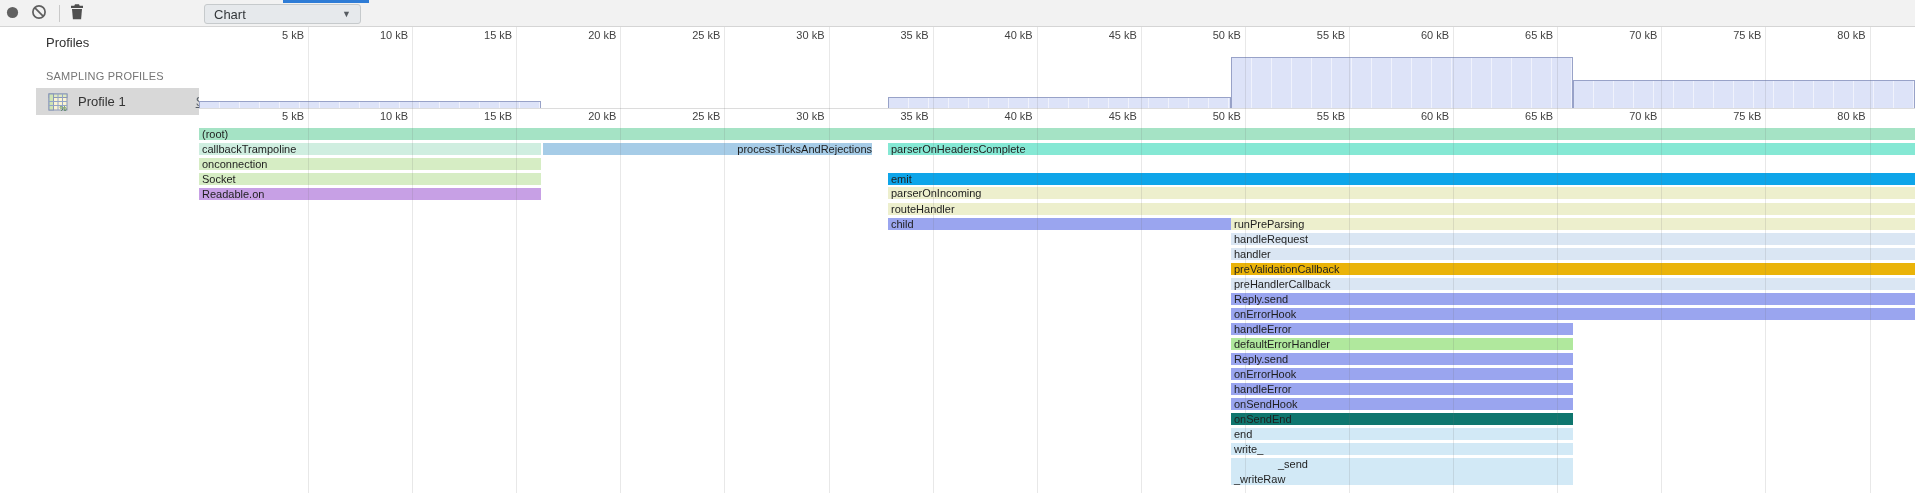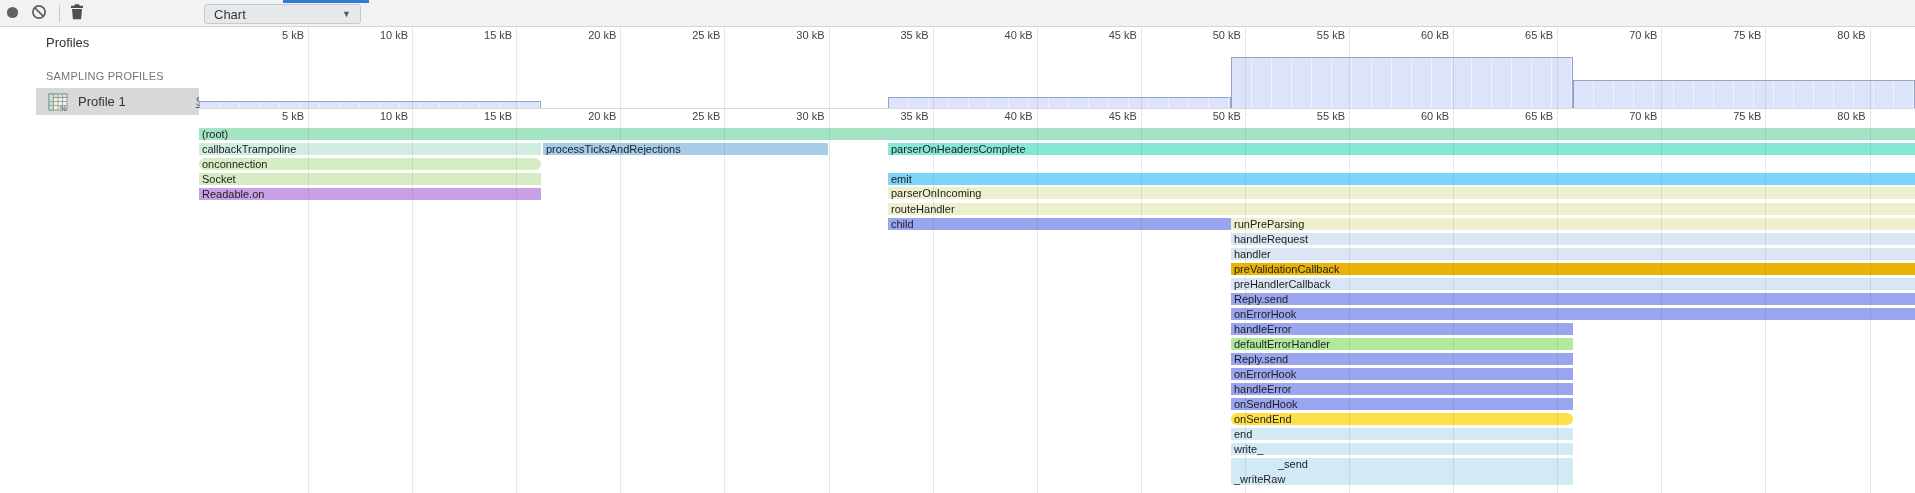--- a/index.html
+++ b/index.html
@@ -137,43 +137,43 @@
         <div class="ruler-label" style="left: 1070px;">55 kB</div>
         <div class="ruler-label" style="left: 1174.1px;">60 kB</div>
         <div class="ruler-label" style="left: 1278.2px;">65 kB</div>
         <div class="ruler-label" style="left: 1382.3px;">70 kB</div>
         <div class="ruler-label" style="left: 1486.4px;">75 kB</div>
         <div class="ruler-label" style="left: 1590.5px;">80 kB</div>
       </div>
     <div id="flame">
         <div class="bar" style="left: 0px; width: 1716px; top: 4px; height: 12px; background: rgb(165, 227, 197);">(root)</div>
         <div class="bar" style="left: 0px; width: 342px; top: 19px; height: 12px; background: rgb(207, 238, 224);">callbackTrampoline</div>
-        <div class="bar" style="left: 344px; width: 285px; top: 19px; height: 12px; background: rgb(166, 204, 231);">processTicksAndRejections</div>
+        <div class="bar" style="left: 344px; width: 329px; top: 19px; height: 12px; background: rgb(166, 204, 231); text-align: right;">processTicksAndRejections</div>
         <div class="bar" style="left: 689px; width: 1027px; top: 19px; height: 12px; background: rgb(133, 232, 212);">parserOnHeadersComplete</div>
-        <div class="bar" style="left: 0px; width: 342px; top: 34px; height: 12px; background: rgb(214, 237, 196); border-radius: 6px;">onconnection</div>
+        <div class="bar" style="left: 0px; width: 342px; top: 34px; height: 12px; background: rgb(214, 237, 196);">onconnection</div>
         <div class="bar" style="left: 689px; width: 1027px; top: 34px; height: 12px; background: rgb(237, 239, 205); margin-top: 29px;">parserOnIncoming</div>
         <div class="bar" style="left: 0px; width: 342px; top: 49px; height: 12px; background: rgb(214, 237, 196);">Socket</div>
-        <div class="bar" style="left: 689px; width: 1027px; top: 49px; height: 12px; background: #7dd3fc;">emit</div>
+        <div class="bar" style="left: 689px; width: 1027px; top: 49px; height: 12px; background: #0ea5e9;">emit</div>
         <div class="bar" style="left: 0px; width: 342px; top: 64px; height: 12px; background: rgb(199, 160, 229);">Readable.on</div>
         <div class="bar" style="left: 689px; width: 1027px; top: 79px; height: 12px; background: rgb(237, 239, 205);">routeHandler</div>
         <div class="bar dotted" style="left: 689px; width: 343px; top: 94px; height: 12px; background: rgb(154, 165, 239);">child</div>
         <div class="bar" style="left: 1032px; width: 684px; top: 94px; height: 12px; background: rgb(237, 239, 205);">runPreParsing</div>
         <div class="bar" style="left: 1032px; width: 684px; top: 109px; height: 12px; background: rgb(218, 230, 243);">handleRequest</div>
         <div class="bar" style="left: 1032px; width: 684px; top: 124px; height: 12px; background: rgb(218, 230, 243);">handler</div>
         <div class="bar" style="left: 1032px; width: 684px; top: 139px; height: 12px; background: #eab308;">preValidationCallback</div>
         <div class="bar" style="left: 1032px; width: 684px; top: 154px; height: 12px; background: rgb(218, 230, 243);">preHandlerCallback</div>
         <div class="bar" style="left: 1032px; width: 684px; top: 169px; height: 12px; background: rgb(154, 165, 239);">Reply.send</div>
         <div class="bar" style="left: 1032px; width: 684px; top: 184px; height: 12px; background: rgb(154, 165, 239);">onErrorHook</div>
         <div class="bar" style="left: 1032px; width: 342px; top: 199px; height: 12px; background: rgb(154, 165, 239);">handleError</div>
         <div class="bar" style="left: 1032px; width: 342px; top: 214px; height: 12px; background: rgb(176, 232, 157);">defaultErrorHandler</div>
         <div class="bar" style="left: 1032px; width: 342px; top: 229px; height: 12px; background: rgb(154, 165, 239);">Reply.send</div>
         <div class="bar" style="left: 1032px; width: 342px; top: 244px; height: 12px; background: rgb(154, 165, 239);">onErrorHook</div>
         <div class="bar" style="left: 1032px; width: 342px; top: 259px; height: 12px; background: rgb(154, 165, 239);">handleError</div>
         <div class="bar" style="left: 1032px; width: 342px; top: 274px; height: 12px; background: rgb(154, 165, 239);">onSendHook</div>
-        <div class="bar" style="left: 1032px; width: 342px; top: 289px; height: 12px; background: #fde047; border-radius: 6px;">onSendEnd</div>
+        <div class="bar" style="left: 1032px; width: 342px; top: 289px; height: 12px; background: #0f766e;">onSendEnd</div>
         <div class="bar" style="left: 1032px; width: 342px; top: 304px; height: 12px; background: rgb(210, 233, 246);">end</div>
         <div class="bar" style="left: 1032px; width: 342px; top: 319px; height: 12px; background: rgb(210, 233, 246);">write_</div>
         <div class="bar" style="left: 1032px; width: 342px; top: 334px; height: 20px; background: rgb(210, 233, 246); padding-left: 47px;">_send</div>
         <div class="bar" style="left: 1032px; width: 342px; top: 349px; height: 12px; background: rgb(210, 233, 246);">_writeRaw</div>
       </div>
     <div id="gridlines">
         <div class="gridline" style="left: 109px;"></div>
         <div class="gridline" style="left: 213.1px;"></div>
         <div class="gridline" style="left: 317.2px;"></div>
         <div class="gridline" style="left: 421.3px;"></div>

